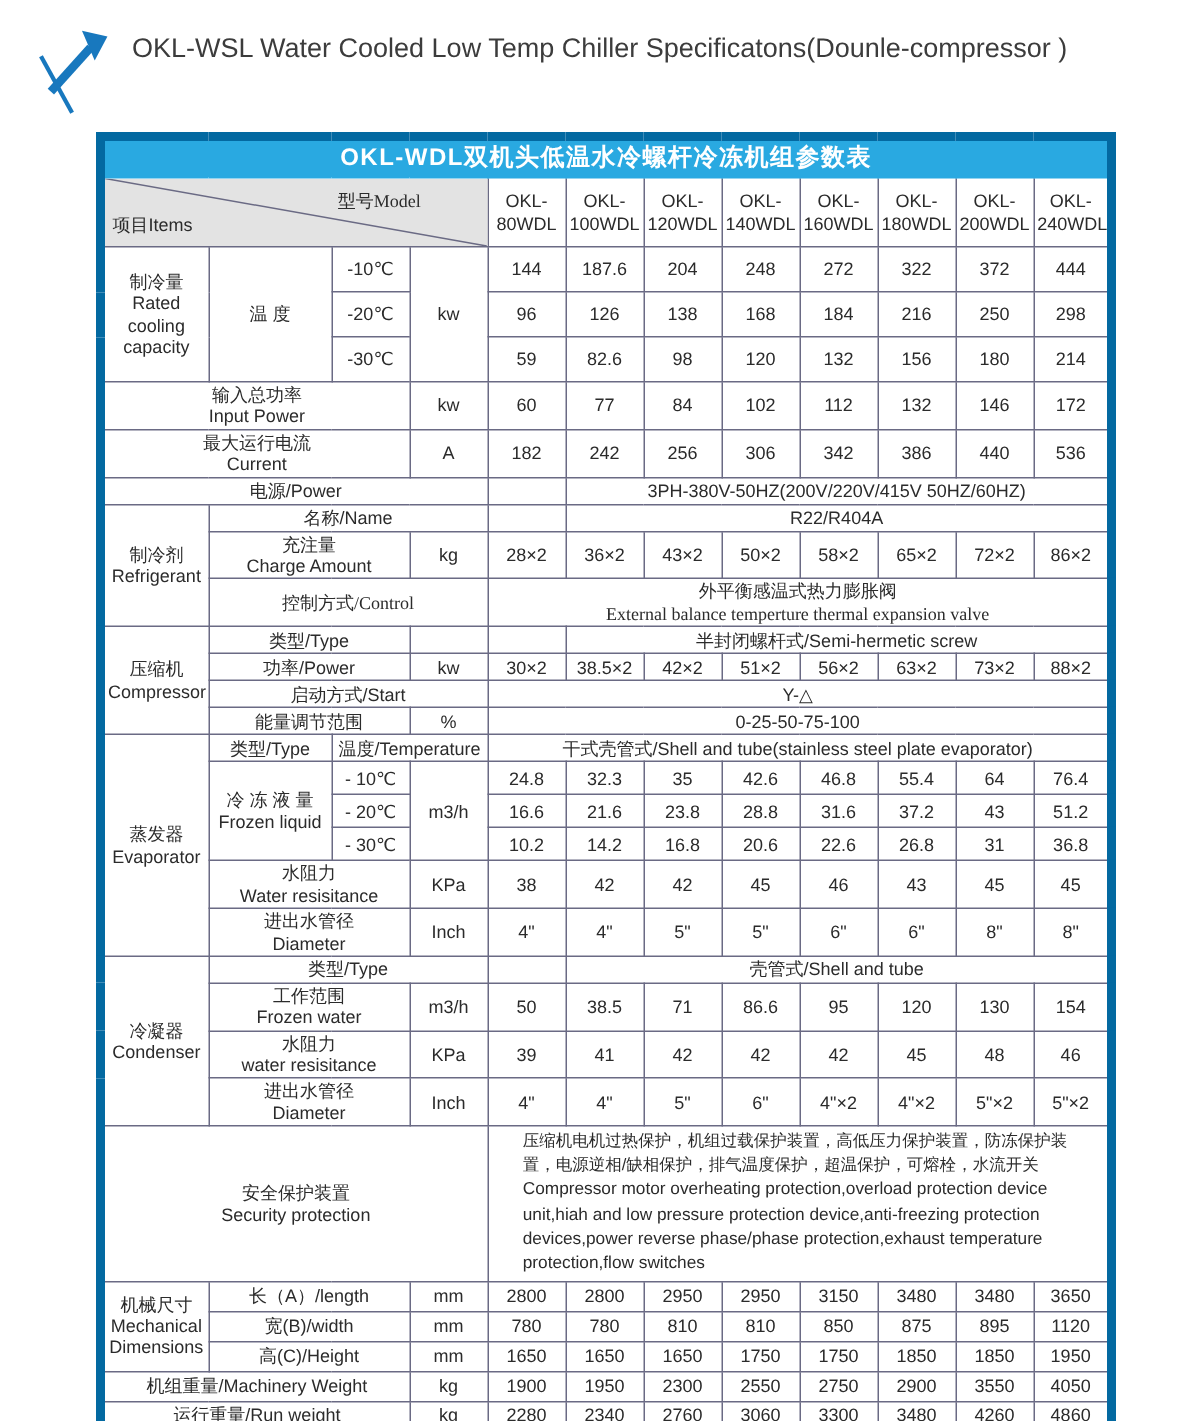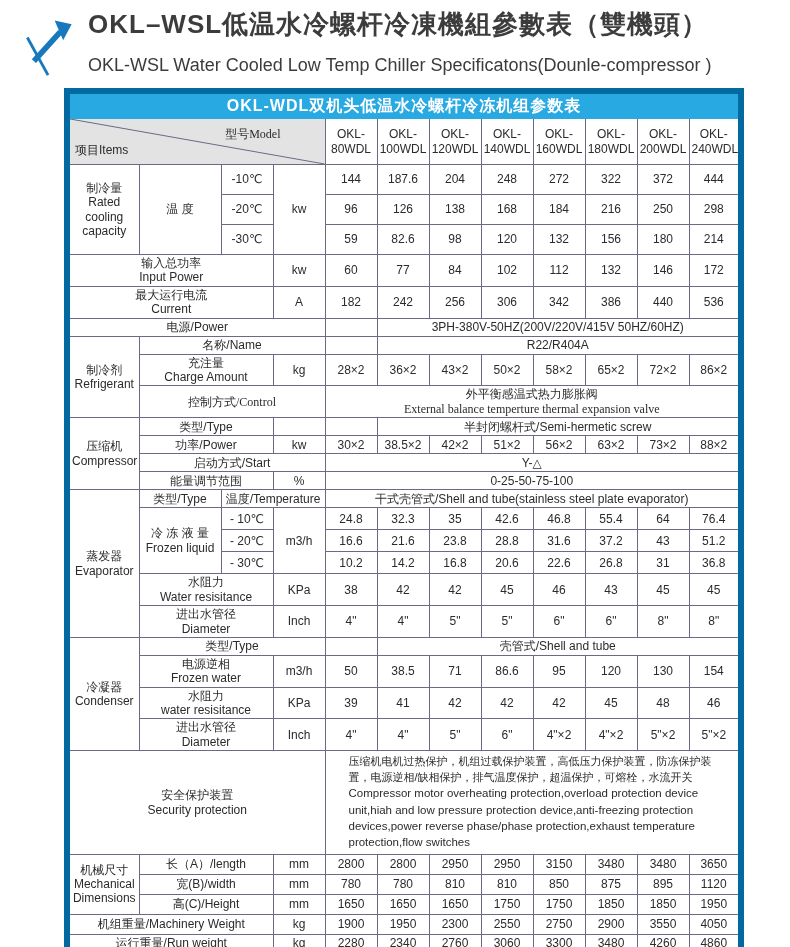--- a/index.html
+++ b/index.html
@@ -66,21 +66,20 @@
 </head>
 <body>
 
 <div class="doc-header">
   <svg class="logo" viewBox="0 0 60 70" aria-hidden="true">
     <line x1="14" y1="52" x2="42" y2="21" stroke="#1878be" stroke-width="6"></line>
     <polygon points="36,9 54,13 45,30" fill="#1878be"></polygon>
     <line x1="7" y1="27" x2="29" y2="67" stroke="#1878be" stroke-width="3"></line>
   </svg>
   <div class="titles">
-    <h1 class="title-zh">OKL–WSL低温水冷螺杆冷凍機組參數表（雙機頭）</h1>
     <h2 class="title-en">OKL-WSL Water Cooled Low Temp Chiller Specificatons(Dounle-compressor )</h2>
   </div>
 </div>
 
 <table class="spec">
   <colgroup>
     <col style="width:72px">
       <col style="width:82px">
       <col style="width:52px">
       <col style="width:52px">
@@ -351,21 +350,21 @@
     <td class="lb" rowspan="4">
       <span class="zh-line">冷凝器</span>
       <span class="en-line">Condenser</span>
     </td>
     <td class="lb sm" colspan="3">类型/Type</td>
     <td class="g"></td>
     <td class="g sm" colspan="7">壳管式/Shell and tube</td>
   </tr>
   <tr class="rh30">
     <td class="lb" colspan="2">
-      <span class="zh-line">电源逆相</span>
+      <span class="zh-line">工作范围</span>
       <span class="en-line">Frozen water</span>
     </td>
     <td>m3/h</td>
     <td>50</td>
     <td>38.5</td>
     <td>71</td>
     <td>86.6</td>
     <td>95</td>
     <td>120</td>
     <td>130</td>

